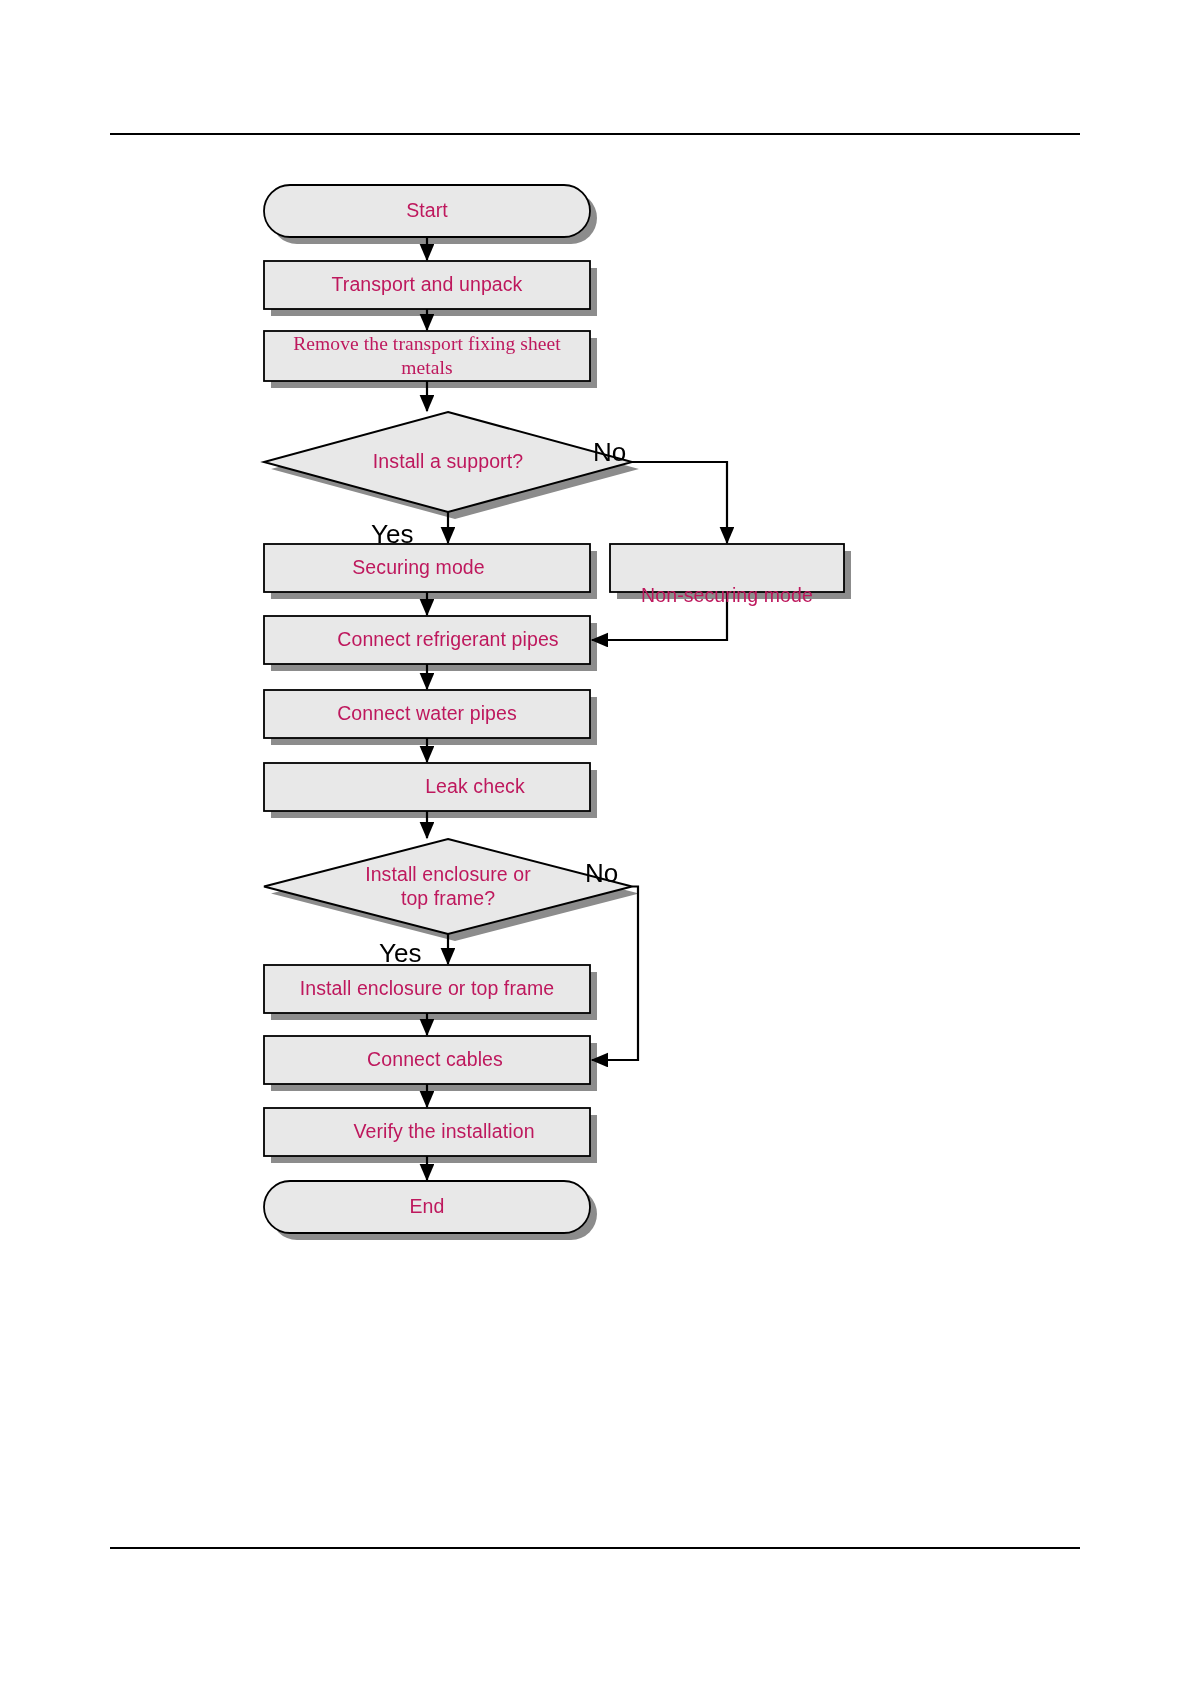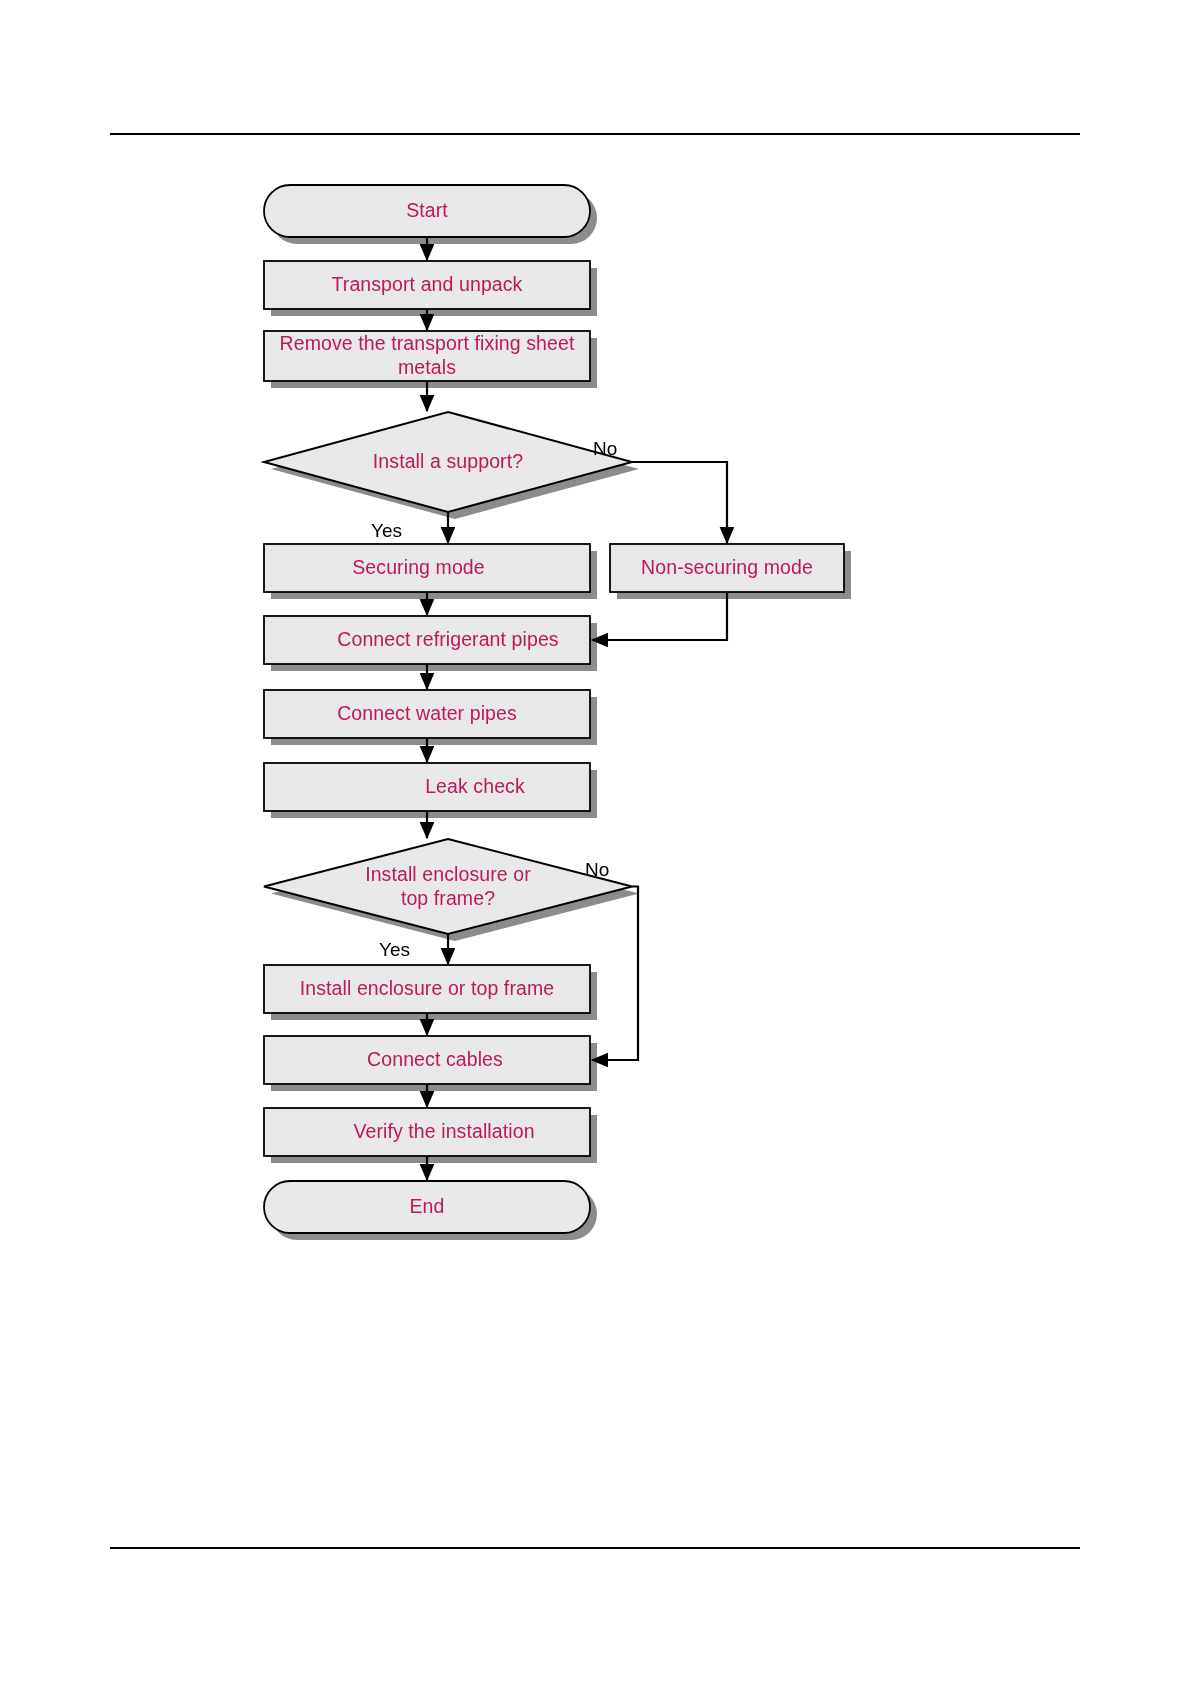--- a/index.html
+++ b/index.html
@@ -48,21 +48,21 @@
     color: #be185d;
     font-size: 19.5px;
     line-height: 1.22;
     letter-spacing: 0.1px;
     white-space: pre-line;
     pointer-events: none;
   }
   .edge-label {
     position: absolute;
     color: #000000;
-    font-size: 19px;
+    font-size: 26px;
     line-height: 1;
     white-space: nowrap;
   }
 </style>
 </head>
 <body>
 
 <div id="page">
 
   <div class="rule" id="header-rule"></div>
@@ -147,25 +147,25 @@
         <path d="M427,1156 L427,1180" fill="none" stroke="#000000" stroke-width="2.2" marker-end="url(#arrowhead)"></path>
         <path d="M632,462 L727,462 L727,543" fill="none" stroke="#000000" stroke-width="2.2" marker-end="url(#arrowhead)"></path>
         <path d="M727,592 L727,640 L592,640" fill="none" stroke="#000000" stroke-width="2.2" marker-end="url(#arrowhead)"></path>
         <path d="M632,886.5 L638,886.5 L638,1060 L592,1060" fill="none" stroke="#000000" stroke-width="2.2" marker-end="url(#arrowhead)"></path>
       </g>
   </svg>
 
   <div id="labels-layer">
       <div class="node-label" style="left: 264px; top: 185px; width: 326px; height: 52px;">Start</div>
       <div class="node-label" style="left: 264px; top: 261px; width: 326px; height: 48px;">Transport and unpack</div>
-      <div class="node-label" style="left: 264px; top: 331px; width: 326px; height: 50px;">Remove the transport fixing sheet
+      <div class="node-label" style="left: 264px; top: 331px; width: 326px; height: 50px; font-family: Liberation Serif, serif;">Remove the transport fixing sheet
 metals</div>
       <div class="node-label" style="left: 264px; top: 412px; width: 368px; height: 100px;">Install a support?</div>
       <div class="node-label" style="left: 264px; top: 544px; width: 309px; height: 48px; border-radius: 6px;">Securing mode</div>
-      <div class="node-label" style="left: 610px; top: 544px; width: 234px; height: 48px;">Non-securing mode</div>
+      <div class="node-label" style="left: 610px; top: 572px; width: 234px; height: 48px;">Non-securing mode</div>
       <div class="node-label" style="left: 264px; top: 616px; width: 326px; height: 48px; margin-left: 21px;">Connect refrigerant pipes</div>
       <div class="node-label" style="left: 264px; top: 690px; width: 326px; height: 48px;">Connect water pipes</div>
       <div class="node-label" style="left: 264px; top: 763px; width: 326px; height: 48px; margin-left: 48px;">Leak check</div>
       <div class="node-label" style="left: 264px; top: 839px; width: 368px; height: 95px;">Install enclosure or
 top frame?</div>
       <div class="node-label" style="left: 264px; top: 965px; width: 326px; height: 48px;">Install enclosure or top frame</div>
       <div class="node-label" style="left: 264px; top: 1036px; width: 342px; height: 48px;">Connect cables</div>
       <div class="node-label" style="left: 264px; top: 1108px; width: 360px; height: 48px; border-radius: 19px;">Verify the installation</div>
       <div class="node-label" style="left: 264px; top: 1181px; width: 326px; height: 52px;">End</div>
       <div class="edge-label" style="left: 371px; top: 521px;">Yes</div>

